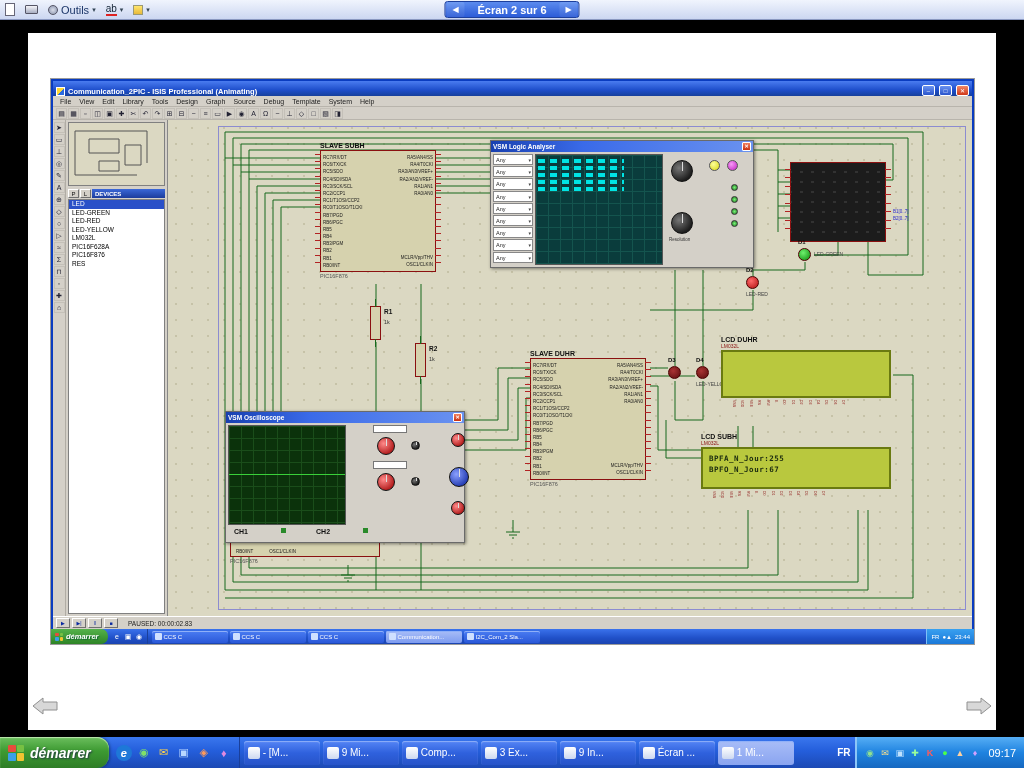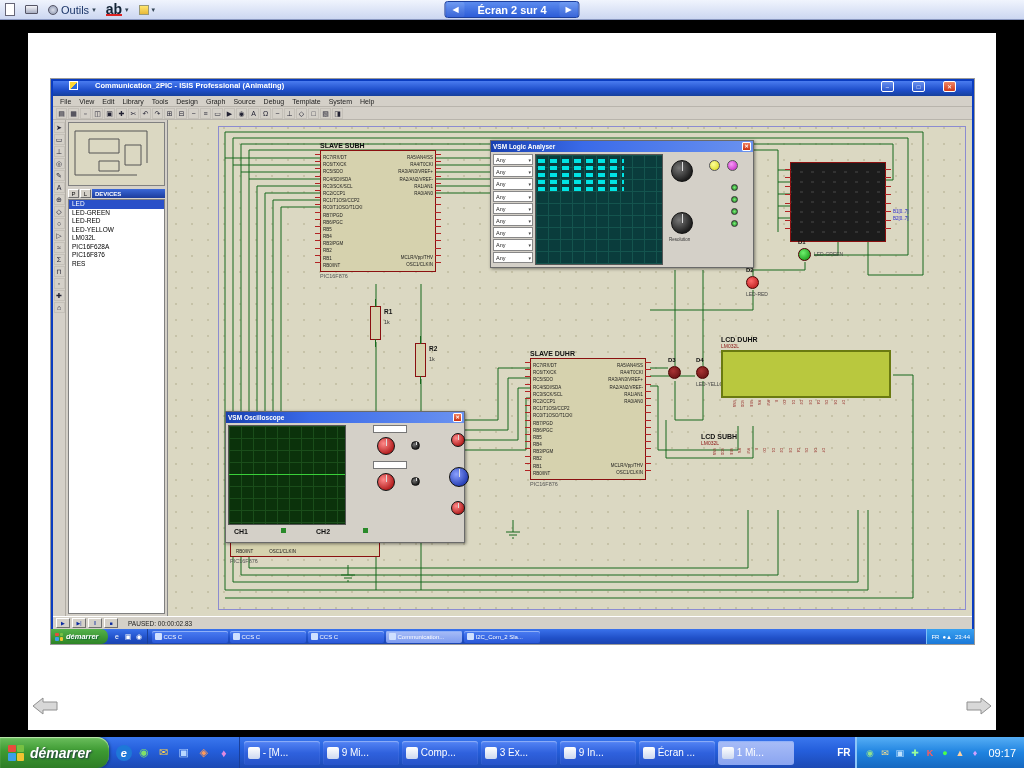--- a/index.html
+++ b/index.html
@@ -7,41 +7,41 @@
   #stage{position:relative;width:1024px;height:768px;background:#14b8a6}
 
   
   .vtb{position:absolute;top:0;left:0;width:1024px;height:20px;background:linear-gradient(#f0f4fd,#ccd7f1);border-bottom:1px solid #8a98c0;display:flex;align-items:center;font-size:11px;color:#1c3668;z-index:10}
   .vtb-left,.vtb-right{display:flex;align-items:center;height:20px}
   .vtb-right{margin-left:auto;gap:6px;padding-right:5px}
   .vtb-btn{display:flex;align-items:center;gap:3px;padding:1px 5px;height:18px;cursor:default;white-space:nowrap}
   .icon-doc{width:10px;height:13px;background:#fff;border:1px solid #667}
   .icon-printer{width:13px;height:9px;background:linear-gradient(#f4f4f8,#a8aec2);border:1px solid #556;border-radius:1px}
   .icon-gear{width:10px;height:10px;border-radius:50%;background:radial-gradient(#d8dce8,#8892ac);border:1px solid #556}
-  .icon-ab{font-weight:bold;font-size:14px;line-height:10px;border-bottom:2px solid #d22;color:#123}
+  .icon-ab{font-weight:normal;font-size:10px;line-height:10px;border-bottom:2px solid #d22;color:#123}
   .icon-hl{width:10px;height:10px;background:linear-gradient(#ffe66e,#e8b93a);border:1px solid #997}
   .icon-monitor{width:12px;height:9px;border:1px solid #456;background:linear-gradient(#9ec4f0,#5a8ad0)}
   .caret{font-size:7px;color:#345}
   .x-glyph{color:#23305c;font-weight:bold;font-size:11px}
   .vtb-center{position:absolute;left:50%;transform:translateX(-50%);top:1px}
   .nav-pill{display:flex;align-items:center;background:linear-gradient(#5b8bee,#2c5cd8);border:1px solid #1c3f9c;border-radius:3px;height:17px;color:#fff}
   .nav-arrow{width:18px;height:15px;text-align:center;font-size:8px;color:#fff;background:linear-gradient(#6f9bf2,#3a66d8);border:none;border-radius:2px;margin:0 1px}
   .nav-label{padding:0 12px;font-weight:bold;font-size:11px}
 
   
   .canvas{position:absolute;top:20px;left:0;right:0;bottom:31px;background:#000}
   .page{position:absolute;left:28px;top:13px;width:968px;height:697px;background:#fff}
   .page-arrow{position:absolute;width:26px;height:18px;background:none;border:none}
   .page-arrow.left{left:4px;top:664px}
   .page-arrow.right{right:4px;top:664px}
 
   
   .shot{position:absolute;left:22px;top:45px;width:925px;height:567px;border:1px solid #9a9a9a;display:flex;flex-direction:column;background:#d4d0c8}
   .isis{flex:1;display:flex;flex-direction:column;border:2px solid #0a3cc0;border-bottom:none;background:#d4d0c8;min-height:0}
-  .isis-titlebar{height:15px;background:linear-gradient(#4a7cf0,#1e4ecb 60%,#16409c);display:flex;align-items:flex-start;padding:0 16px;gap:17px;flex:none}
+  .isis-titlebar{height:15px;background:linear-gradient(#4a7cf0,#1e4ecb 60%,#16409c);display:flex;align-items:flex-end;padding:0 3px;gap:3px;flex:none}
   .isis-logo{width:9px;height:9px;background:linear-gradient(135deg,#ffd835 50%,#2a6ae0 50%);border:1px solid #fff;flex:none}
   .isis-title{color:#fff;font-size:7.5px;font-weight:bold;flex:1;white-space:nowrap;overflow:hidden}
   .win-btn{width:13px;height:11px;font-size:6px;color:#fff;display:flex;align-items:center;justify-content:center;border:1px solid #fff;border-radius:2px;background:linear-gradient(#6a92f0,#2a55cc);margin-left:1px}
   .win-btn.close{background:linear-gradient(#f08868,#d03818)}
   .isis-menubar{height:11px;display:flex;align-items:center;background:#d4d0c8;border-bottom:1px solid #b8b4ac;padding-left:3px;flex:none}
   .menu-item{font-size:7px;padding:0 4px;color:#222}
   .isis-toolbar{height:13px;display:flex;align-items:center;gap:1px;padding:1px 3px;background:#d4d0c8;border-bottom:1px solid #b8b4ac;flex:none}
   .toolbar-icon,.mode-icon{width:11px;height:11px;font-size:7px;line-height:9px;display:flex;align-items:center;justify-content:center;color:#223;background:#d4d0c8;border:1px solid #c4c0b8;flex:none}
   .isis-main{flex:1;display:flex;min-height:0}
   .mode-toolbar{width:13px;display:flex;flex-direction:column;align-items:center;gap:1px;padding-top:2px;background:#d4d0c8;border-right:1px solid #b0aca4;flex:none}
@@ -209,21 +209,21 @@
         <span class="caret">▾</span>
       </div>
       <div class="vtb-btn">
         <span class="icon-hl"></span>
         <span class="caret">▾</span>
       </div>
     </div>
     <div class="vtb-center">
       <div class="nav-pill">
         <button class="nav-arrow">◀</button>
-        <span class="nav-label">Écran 2 sur 4</span>
+        <span class="nav-label">Écran 2 sur 6</span>
         <button class="nav-arrow">▶</button>
       </div>
     </div>
   </div>
 
   <div class="canvas">
     <div class="page">
 
       <button class="page-arrow left">
         <svg width="26" height="18" viewBox="0 0 26 18">
@@ -579,20 +579,24 @@
                     <span class="lcd-pin">D4</span>
                     <span class="lcd-pin">D5</span>
                     <span class="lcd-pin">D6</span>
                     <span class="lcd-pin">D7</span>
                   </div>
               </div>
 
               <div class="lcd" style="left:533px;top:313px;width:190px">
                 <div class="lcd-title">LCD SUBH</div>
                 <div class="lcd-part">LM032L</div>
+                <div class="lcd-screen" style="height:42px">
+                  <div class="lcd-line">BPFA_N_Jour:255</div>
+                  <div class="lcd-line">BPFO_N_Jour:67</div>
+                </div>
                 <div class="lcd-pins">
                     <span class="lcd-pin">VSS</span>
                     <span class="lcd-pin">VDD</span>
                     <span class="lcd-pin">VEE</span>
                     <span class="lcd-pin">RS</span>
                     <span class="lcd-pin">RW</span>
                     <span class="lcd-pin">E</span>
                     <span class="lcd-pin">D0</span>
                     <span class="lcd-pin">D1</span>
                     <span class="lcd-pin">D2</span>

